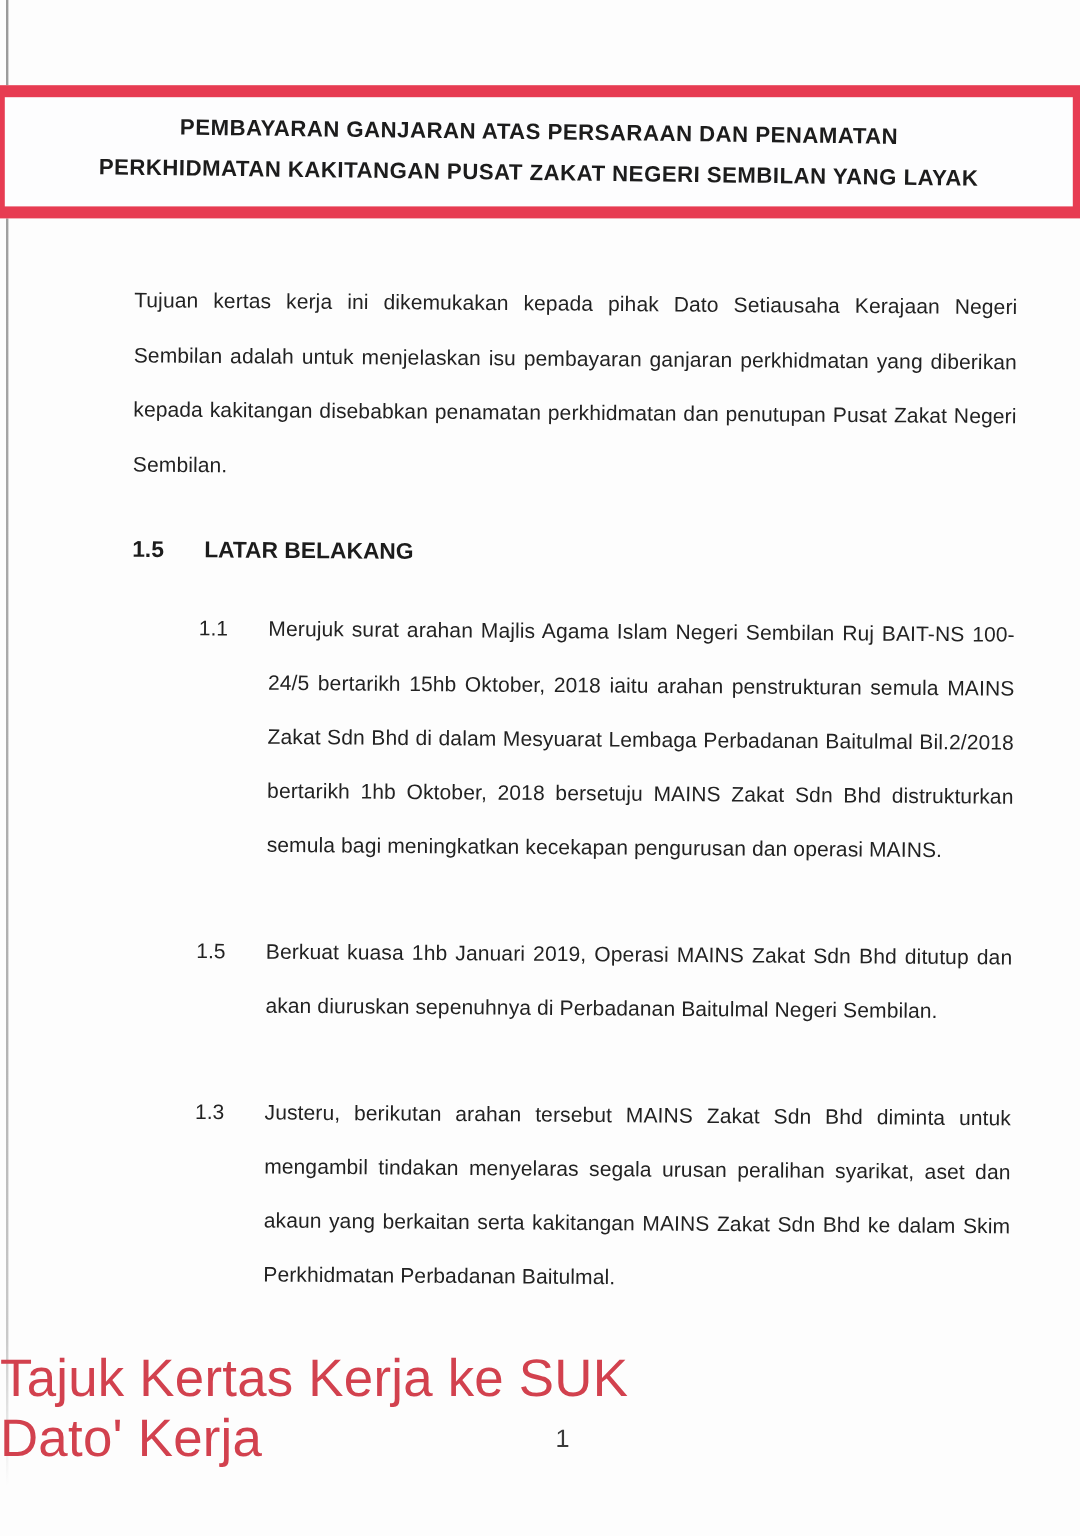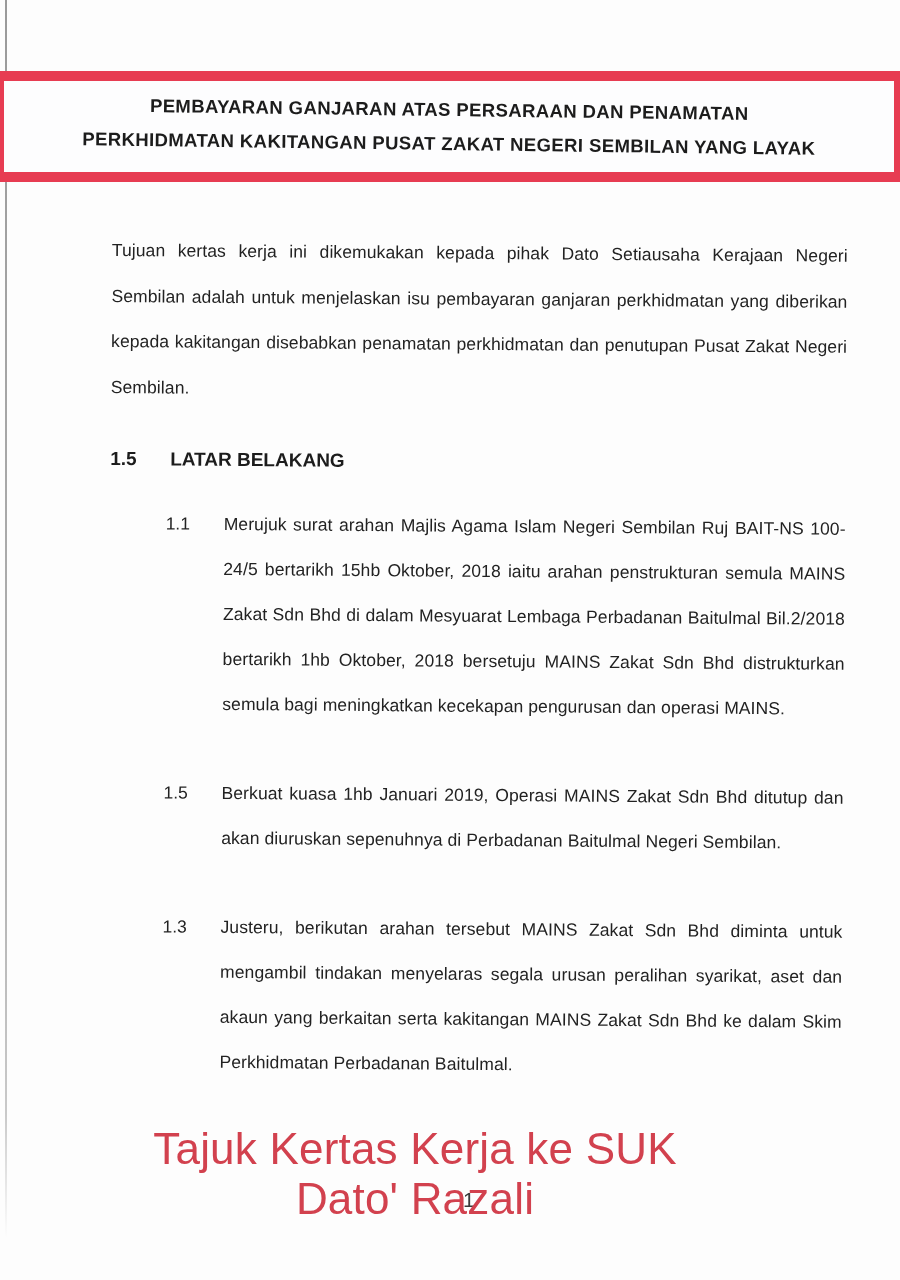--- a/index.html
+++ b/index.html
@@ -105,21 +105,20 @@
     color: #3a3a3a;
     z-index: 1;
   }
 
   
   .annotation {
     position: absolute;
     left: 0;
     top: 1124px;
     width: 830px;
-    text-align: center;
     color: var(--annotation-red, #d2414e);
     font-size: 44px;
     line-height: 50px;
     letter-spacing: 0.2px;
     z-index: 2;
   }
 </style>
 </head>
 <body>
 
@@ -160,16 +159,16 @@
         <div class="item-text">Justeru, berikutan arahan tersebut MAINS Zakat Sdn Bhd diminta untuk mengambil tindakan menyelaras segala urusan peralihan syarikat, aset dan akaun yang berkaitan serta kakitangan MAINS Zakat Sdn Bhd ke dalam Skim Perkhidmatan Perbadanan Baitulmal.</div>
       </div>
 
     </div>
   </div>
 
   <div class="page-number">1</div>
 
   <div class="annotation">
     <div>Tajuk Kertas Kerja ke SUK</div>
-    <div>Dato' Razali</div>
+    <div>Dato' Kerja</div>
   </div>
 
 </div>
 
 </body></html>

